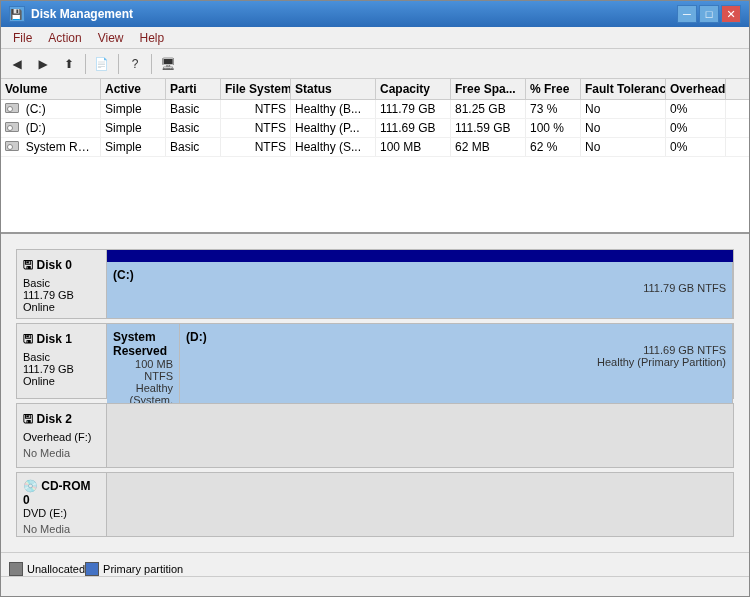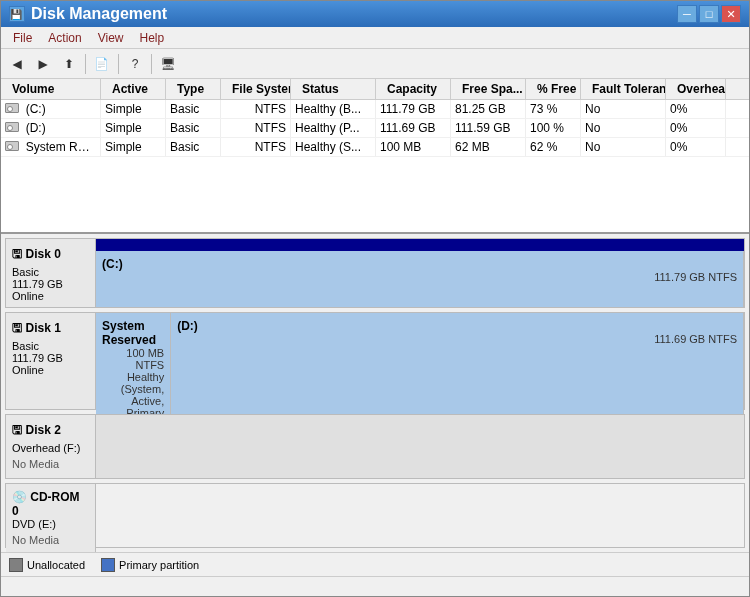--- a/index.html
+++ b/index.html
@@ -30,21 +30,21 @@
       align-items: center;
       gap: 6px;
     }
     .title-icon {
       width: 16px; height: 16px;
       background: #5ba3e0;
       border: 1px solid #3a7abf;
       display: flex; align-items: center; justify-content: center;
       font-size: 10px;
     }
-    .title-text { font-size: 16px; font-weight: bold; }
+    .title-text { font-size: 12px; font-weight: bold; }
     .title-controls { display: flex; gap: 2px; }
     .title-btn {
       width: 20px; height: 18px;
       background: #6aabdf;
       border: 1px solid #3a7abf;
       color: white;
       font-size: 11px;
       display: flex; align-items: center; justify-content: center;
       cursor: pointer;
     }
@@ -105,21 +105,21 @@
 
     .list-header {
       display: flex;
       background: #f0f0f0;
       border-bottom: 1px solid #ccc;
       position: sticky;
       top: 0;
       z-index: 1;
     }
     .col-header {
-      padding: 3px 11px;
+      padding: 3px 4px;
       border-right: 1px solid #ccc;
       font-weight: bold;
       white-space: nowrap;
       overflow: hidden;
       cursor: pointer;
       font-size: 12px;
       color: #000;
     }
 
     .col-volume { width: 100px; }
@@ -164,21 +164,21 @@
       border-radius: 50%;
       top: 2px; left: 1px;
     }
 
     
     .graph-panel {
       flex: 1;
       overflow-y: auto;
       overflow-x: hidden;
       background: #f0f0f0;
-      padding: 4px;
+      padding: 15px;
       display: flex;
       flex-direction: column;
       gap: 4px;
     }
 
     .disk-row {
       display: flex;
       background: #f0f0f0;
       border: 1px solid #bbb;
       min-height: 70px;
@@ -215,34 +215,32 @@
       min-width: 0;
     }
     .partition-name { font-weight: bold; font-size: 12px; }
     .partition-info { font-size: 11px; color: #333; text-align: right; }
 
     .disk-row-removable {
       min-height: 65px;
     }
     .disk-row-cdrom {
       min-height: 65px;
-      flex-direction: column;
     }
 
     .no-media { font-size: 11px; color: #555; padding-top: 4px; }
 
     
     .legend-bar {
       height: 24px;
       background: #f0f0f0;
       border-top: 1px solid #ccc;
       display: flex;
-      align-items: center;
+      align-items: flex-end;
       padding: 0 8px;
-      gap: 16px;
       flex-shrink: 0;
     }
     .legend-item {
       display: flex;
       align-items: center;
       gap: 4px;
       font-size: 11px;
     }
     .legend-swatch {
       width: 14px;
@@ -303,21 +301,21 @@
     <div class="toolbar-sep"></div>
     <button class="toolbar-btn">🖥</button>
   </div>
 
   <div class="main-content">
 
     <div class="list-panel">
       <div class="list-header">
         <div class="col-header col-volume">Volume</div>
         <div class="col-header col-layout">Active</div>
-        <div class="col-header col-type">Type</div>
+        <div class="col-header col-type">Parti</div>
         <div class="col-header col-fs">File System</div>
         <div class="col-header col-status">Status</div>
         <div class="col-header col-capacity">Capacity</div>
         <div class="col-header col-free">Free Spa...</div>
         <div class="col-header col-pctfree">% Free</div>
         <div class="col-header col-fault">Fault Tolerance</div>
         <div class="col-header col-overhead">Overhead</div>
       </div>
 
       <div class="list-row">
@@ -404,20 +402,21 @@
           <div class="disk-bar" style="background:#00008b;"></div>
           <div class="disk-parts-row">
             <div class="partition" style="flex: 10; background: #a8c8e8;">
               <span class="partition-name">System Reserved</span>
               <span class="partition-info">100 MB NTFS</span>
               <span class="partition-info">Healthy (System, Active, Primary Parti...</span>
             </div>
             <div class="partition" style="flex: 90; background: #a8c8e8;">
               <span class="partition-name">(D:)</span>
               <span class="partition-info">111.69 GB NTFS</span>
+              <span class="partition-info">Healthy (Primary Partition)</span>
             </div>
           </div>
         </div>
       </div>
 
       <div class="disk-row disk-row-removable">
         <div class="disk-label">
           <div class="disk-label-name">
             <span>🖫</span> Disk 2
           </div>

